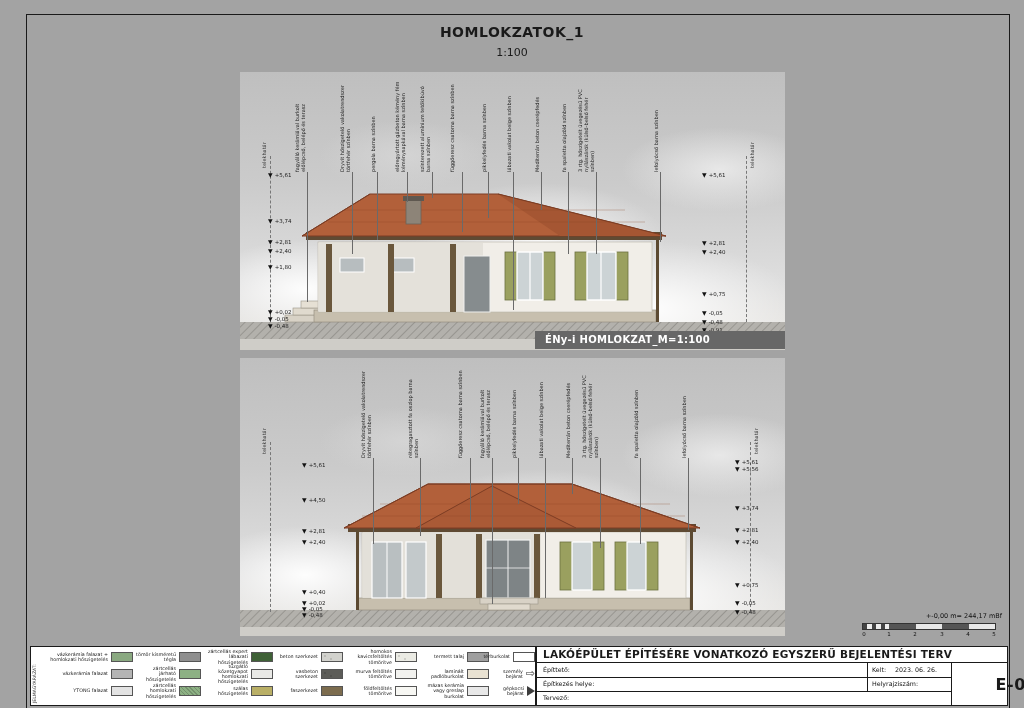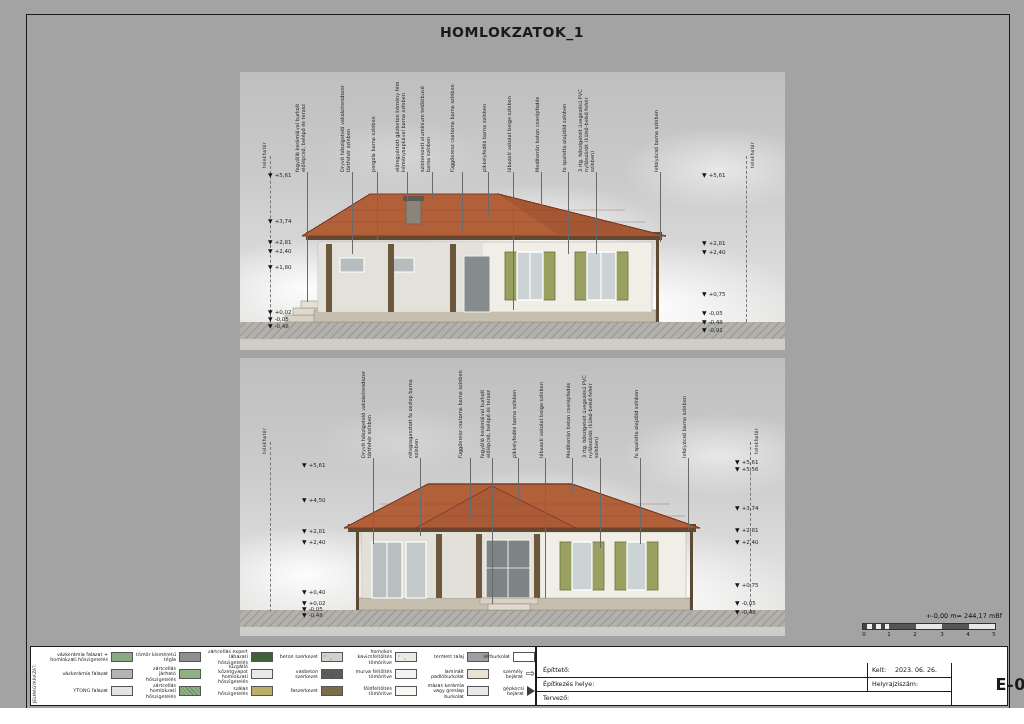--- a/index.html
+++ b/index.html
@@ -76,20 +76,21 @@
                display:flex;align-items:center;justify-content:center;
                font-size:16px;font-weight:bold;letter-spacing:.5px;margin-left:38px;}
 </style>
 </head>
 <body>
 
 <div class="page">
  <div class="frame"></div>
 
  <div class="drawing-title">HOMLOKZATOK_1</div>
+ <div class="drawing-scale">1:100</div>
 
  <div class="panel panel-top">
   <svg width="545" height="278" viewBox="0 0 545 278">
     <defs>
       <pattern id="hatchA" width="6" height="6" patternUnits="userSpaceOnUse" patternTransform="rotate(45)">
         <rect width="6" height="6" fill="#b3b1ac"></rect>
             <line x1="0" y1="0" x2="0" y2="6" stroke="#8b8984" stroke-width="1.4"></line>
       </pattern>
     </defs>
     <g>
@@ -228,20 +229,21 @@
       </div>
   <div class="mk" style="left:462px;top:247px;">
         <span class="tri">▼</span>
         <span class="val">-0,48</span>
       </div>
   <div class="mk" style="left:462px;top:255px;">
         <span class="tri">▼</span>
         <span class="val">-0,91</span>
       </div>
 
+  <div class="caption" style="left:295px;top:259px;width:250px;">ÉNy-i HOMLOKZAT_M=1:100</div>
  </div>
 
  <div class="panel panel-bottom">
   <svg width="545" height="278" viewBox="0 0 545 278">
     <defs>
       <pattern id="hatchB" width="6" height="6" patternUnits="userSpaceOnUse" patternTransform="rotate(45)">
         <rect width="6" height="6" fill="#b3b1ac"></rect>
             <line x1="0" y1="0" x2="0" y2="6" stroke="#8b8984" stroke-width="1.4"></line>
       </pattern>
     </defs>
@@ -513,20 +515,21 @@
           <span class="arrow-outline">⇨</span>
         </div>
      <div class="lrow">
           <span class="llab">gépkocsi bejárat</span>
           <span class="arrow-solid"></span>
         </div>
    </div>
  </div>
 
  <div class="tb">
+   <div class="proj">LAKÓÉPÜLET ÉPÍTÉSÉRE VONATKOZÓ EGYSZERŰ BEJELENTÉSI TERV</div>
    <div class="hline" style="top:30px;width:414px;"></div>
    <div class="hline" style="top:44px;width:414px;"></div>
    <div class="vline" style="left:330px;top:16px;height:28px;"></div>
    <div class="vline" style="left:414px;top:16px;height:42px;"></div>
 
    <div class="fl" style="left:6px;top:19px;">Építtető:</div>
    <div class="fv" style="left:90px;top:19px;"></div>
    <div class="fl" style="left:6px;top:33px;">Építkezés helye:</div>
    <div class="fv" style="left:90px;top:33px;"></div>
    <div class="fl" style="left:6px;top:47px;">Tervező:</div>

